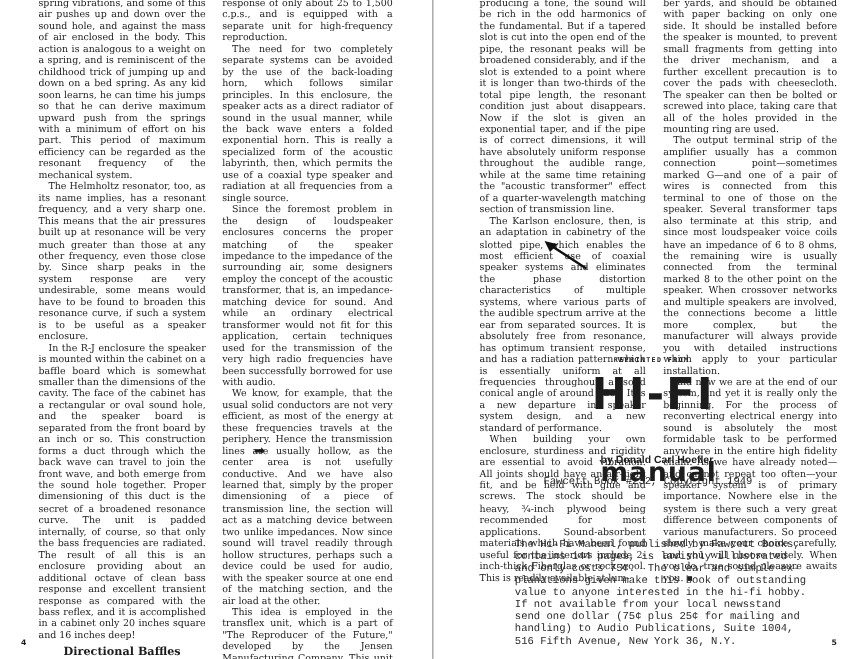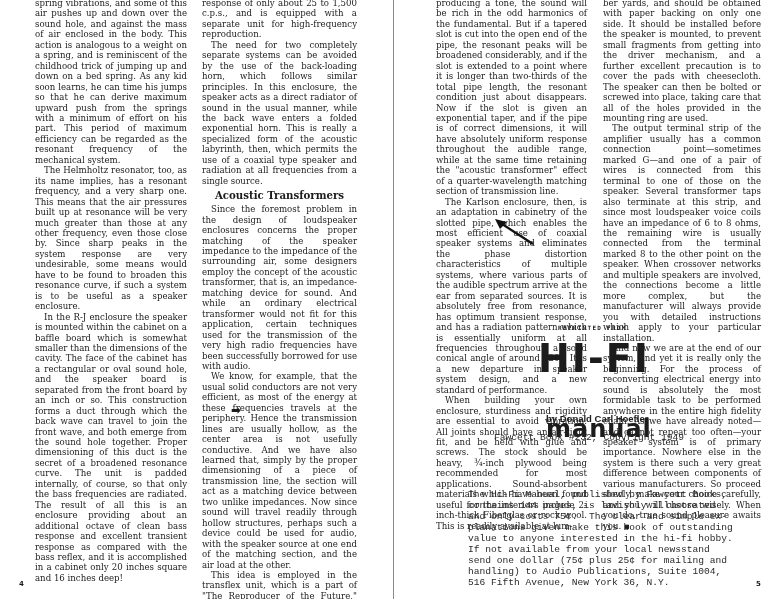--- a/index.html
+++ b/index.html
@@ -69,27 +69,27 @@
 </style>
 </head>
 <body>
 
 <div class="gutter"></div>
 
 <div class="col" id="col1">
   <p class="cont">spring vibrations, and some of this air pushes up and down over the sound hole, and against the mass of air enclosed in the body. This action is analogous to a weight on a spring, and is reminiscent of the childhood trick of jumping up and down on a bed spring. As any kid soon learns, he can time his jumps so that he can derive maximum upward push from the springs with a minimum of effort on his part. This period of maximum efficiency can be regarded as the resonant frequency of the mechanical system.</p>
   <p>The Helmholtz resonator, too, as its name implies, has a resonant frequency, and a very sharp one. This means that the air pressures built up at resonance will be very much greater than those at any other frequency, even those close by. Since sharp peaks in the system response are very undesirable, some means would have to be found to broaden this resonance curve, if such a system is to be useful as a speaker enclosure.</p>
   <p>In the R-J enclosure the speaker is mounted within the cabinet on a baffle board which is somewhat smaller than the dimensions of the cavity. The face of the cabinet has a rectangular or oval sound hole, and the speaker board is separated from the front board by an inch or so. This construction forms a duct through which the back wave can travel to join the front wave, and both emerge from the sound hole together. Proper dimensioning of this duct is the secret of a broadened resonance curve. The unit is padded internally, of course, so that only the bass frequencies are radiated. The result of all this is an enclosure providing about an additional octave of clean bass response and excellent transient response as compared with the bass reflex, and it is accomplished in a cabinet only 20 inches square and 16 inches deep!</p>
+  <h3>Directional Baffles</h3>
 
 </div>
 
 <div class="col" id="col2">
   <p class="cont">response of only about 25 to 1,500 c.p.s., and is equipped with a separate unit for high-frequency reproduction.</p>
   <p>The need for two completely separate systems can be avoided by the use of the back-loading horn, which follows similar principles. In this enclosure, the speaker acts as a direct radiator of sound in the usual manner, while the back wave enters a folded exponential horn. This is really a specialized form of the acoustic labyrinth, then, which permits the use of a coaxial type speaker and radiation at all frequencies from a single source.</p>
-  <h3>Acoustic Transformers</h3>
   <p>Since the foremost problem in the design of loudspeaker enclosures concerns the proper matching of the speaker impedance to the impedance of the surrounding air, some designers employ the concept of the acoustic transformer, that is, an impedance-matching device for sound. And while an ordinary electrical transformer would not fit for this application, certain techniques used for the transmission of the very high radio frequencies have been successfully borrowed for use with audio.</p>
   <p>We know, for example, that the usual solid conductors are not very efficient, as most of the energy at these frequencies travels at the periphery. Hence the transmission lines are usually hollow, as the center area is not usefully conductive. And we have also learned that, simply by the proper dimensioning of a piece of transmission line, the section will act as a matching device between two unlike impedances. Now since sound will travel readily through hollow structures, perhaps such a device could be used for audio, with the speaker source at one end of the matching section, and the air load at the other.</p>
   <p>This idea is employed in the transflex unit, which is a part of "The Reproducer of the Future," developed by the Jensen Manufacturing Company. This unit is used for the very low bass response only, cut off by a crossover network at 45 c.p.s. The range from 45 to 600 c.p.s. is handled by a back-loading folded horn, and two tweeters transmit the ranges from 600 to 4,000 c.p.s., and from 4,000 c.p.s. up to the limits of audibility.</p>
 
 </div>
 
 <span class="arrow">➡</span>
 <span class="pagenum" id="pn4">4</span>
 
 <div class="col" id="col3">

